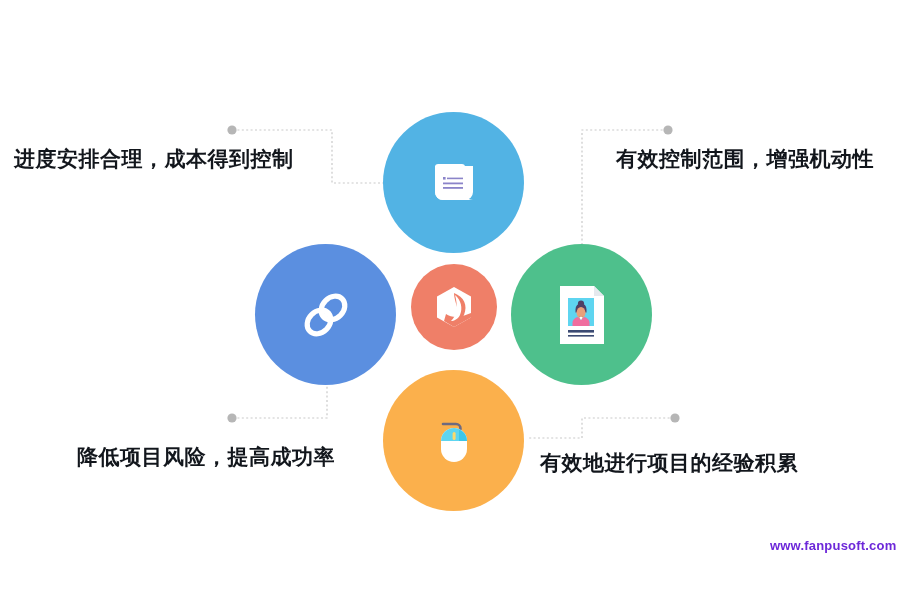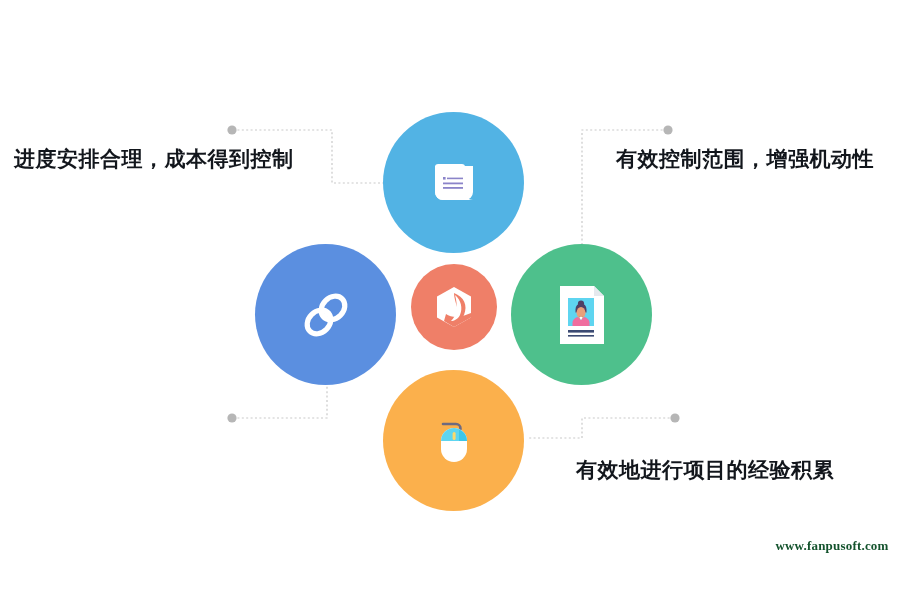--- a/index.html
+++ b/index.html
@@ -41,21 +41,21 @@
     font-weight: 700;
     font-size: 21px;
     color: #12161c;
     letter-spacing: 0.5px;
     white-space: nowrap;
     line-height: 1.1;
   }
   .label-tl { left: 14px;  top: 148px; }
   .label-tr { left: 583px; top: 148px; margin-left: 33px; }
   .label-bl { left: 77px;  top: 446px; }
-  .label-br { left: 576px; top: 452px; margin-top: 7px; }
+  .label-br { left: 540px; top: 452px; }
 
   
   .circle {
     position: absolute;
     border-radius: 50%;
     display: flex;
     align-items: center;
     justify-content: center;
   }
   .circle-top {
@@ -102,24 +102,24 @@
   .logo-text {
     font-family: "DejaVu Sans", "Liberation Sans", sans-serif;
     font-weight: 700;
     font-size: 22px;
     color: #8e97b8;
     letter-spacing: 0px;
     margin-left: 2px;
     line-height: 30px;
   }
   .logo-url {
-    font-family: Liberation Serif, serif;
+    font-family: Liberation Sans, sans-serif;
     font-weight: 700;
     font-size: 13px;
-    color: #14532d;
+    color: #6d28d9;
     letter-spacing: 0.2px;
     margin-top: 1px;
     text-align: center;
     width: 124px;
   }
 </style>
 </head>
 <body>
 
 <div id="canvas">
@@ -144,20 +144,21 @@
     <g>
       <path d="M674 418 L582 418 L582 438 L529 438" fill="none" stroke="#c9c9c9" stroke-width="1.2" stroke-dasharray="2,2.4"></path>
       <circle cx="675" cy="418" r="4.6" fill="#b6b6b6"></circle>
     </g>
   </svg>
 
   <div class="label label-tl">进度安排合理，成本得到控制</div>
 
   <div class="label label-tr">有效控制范围，增强机动性</div>
 
+  <div class="label label-bl">降低项目风险，提高成功率</div>
 
   <div class="label label-br">有效地进行项目的经验积累</div>
 
   <div class="circle circle-top">
     <svg width="66" height="66" viewBox="0 0 66 66">
 
       <path d="M14 16 h30 v26 h8 a8 8 0 0 1 -8 8 H22 a8 8 0 0 1 -8 -8 Z" fill="#ffffff"></path>
       <path d="M44 16 h8 v26 h-8 Z" fill="#ffffff"></path>
       <path d="M14 16 h30 v8 H14 Z" fill="#ffffff"></path>
 

